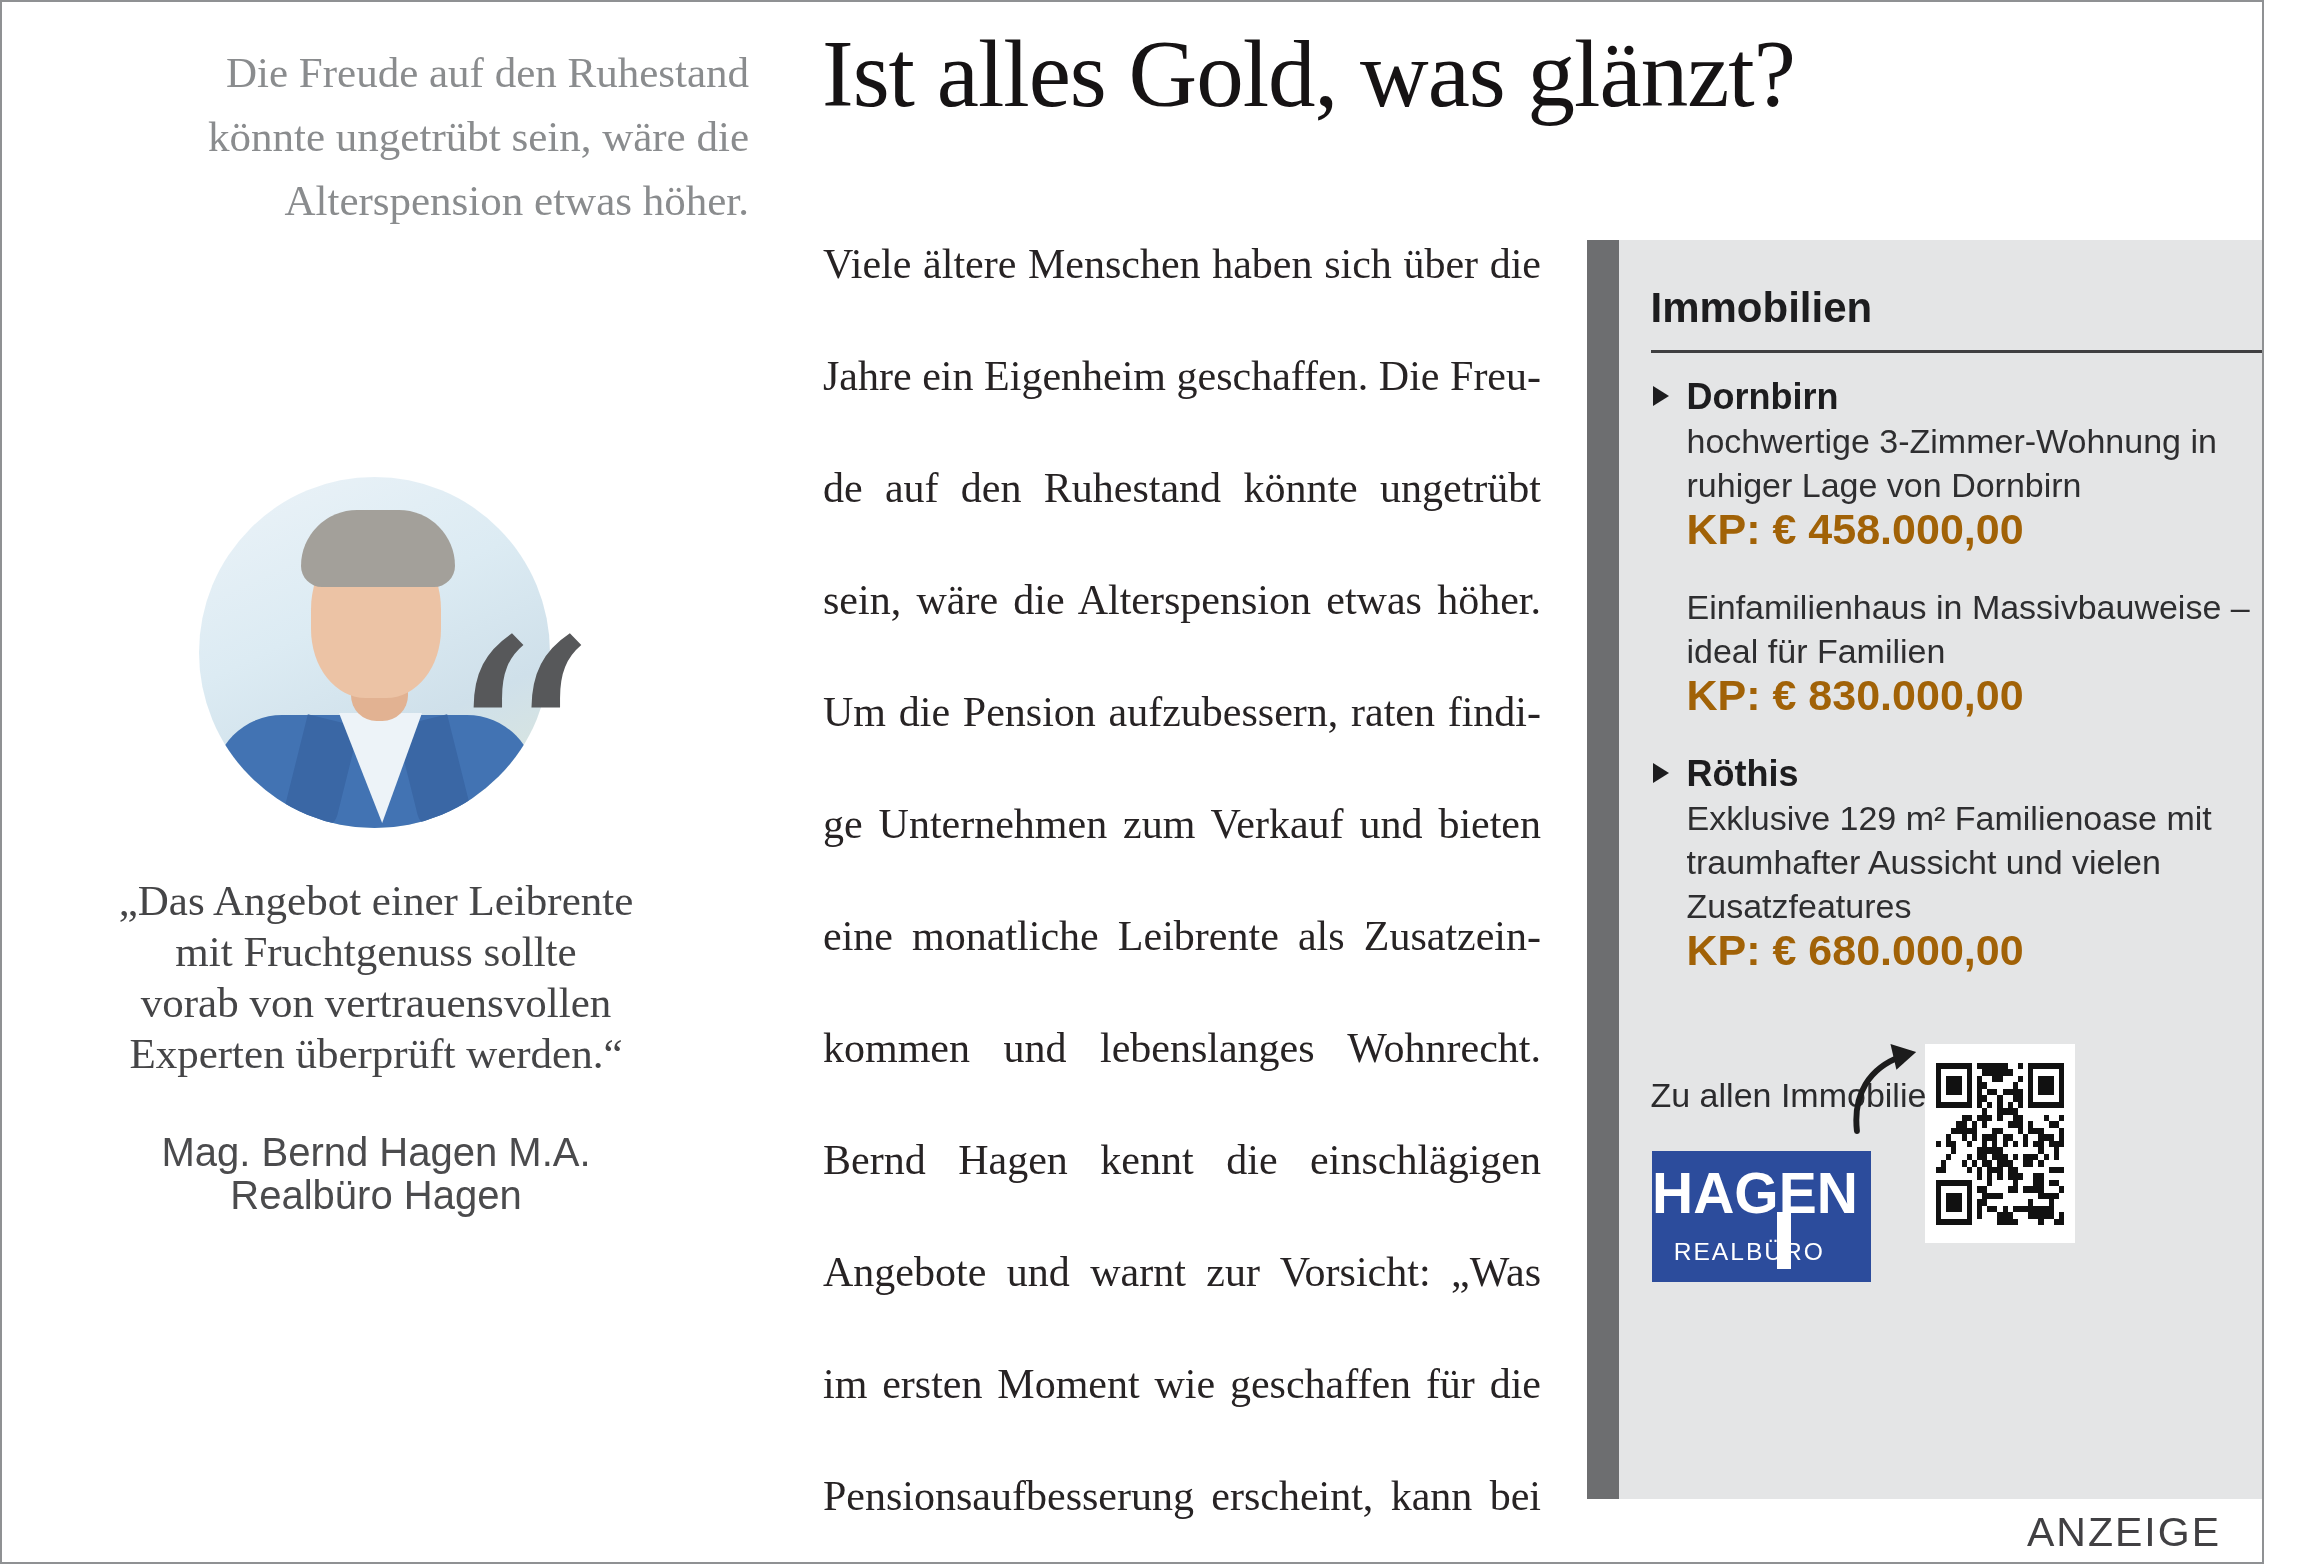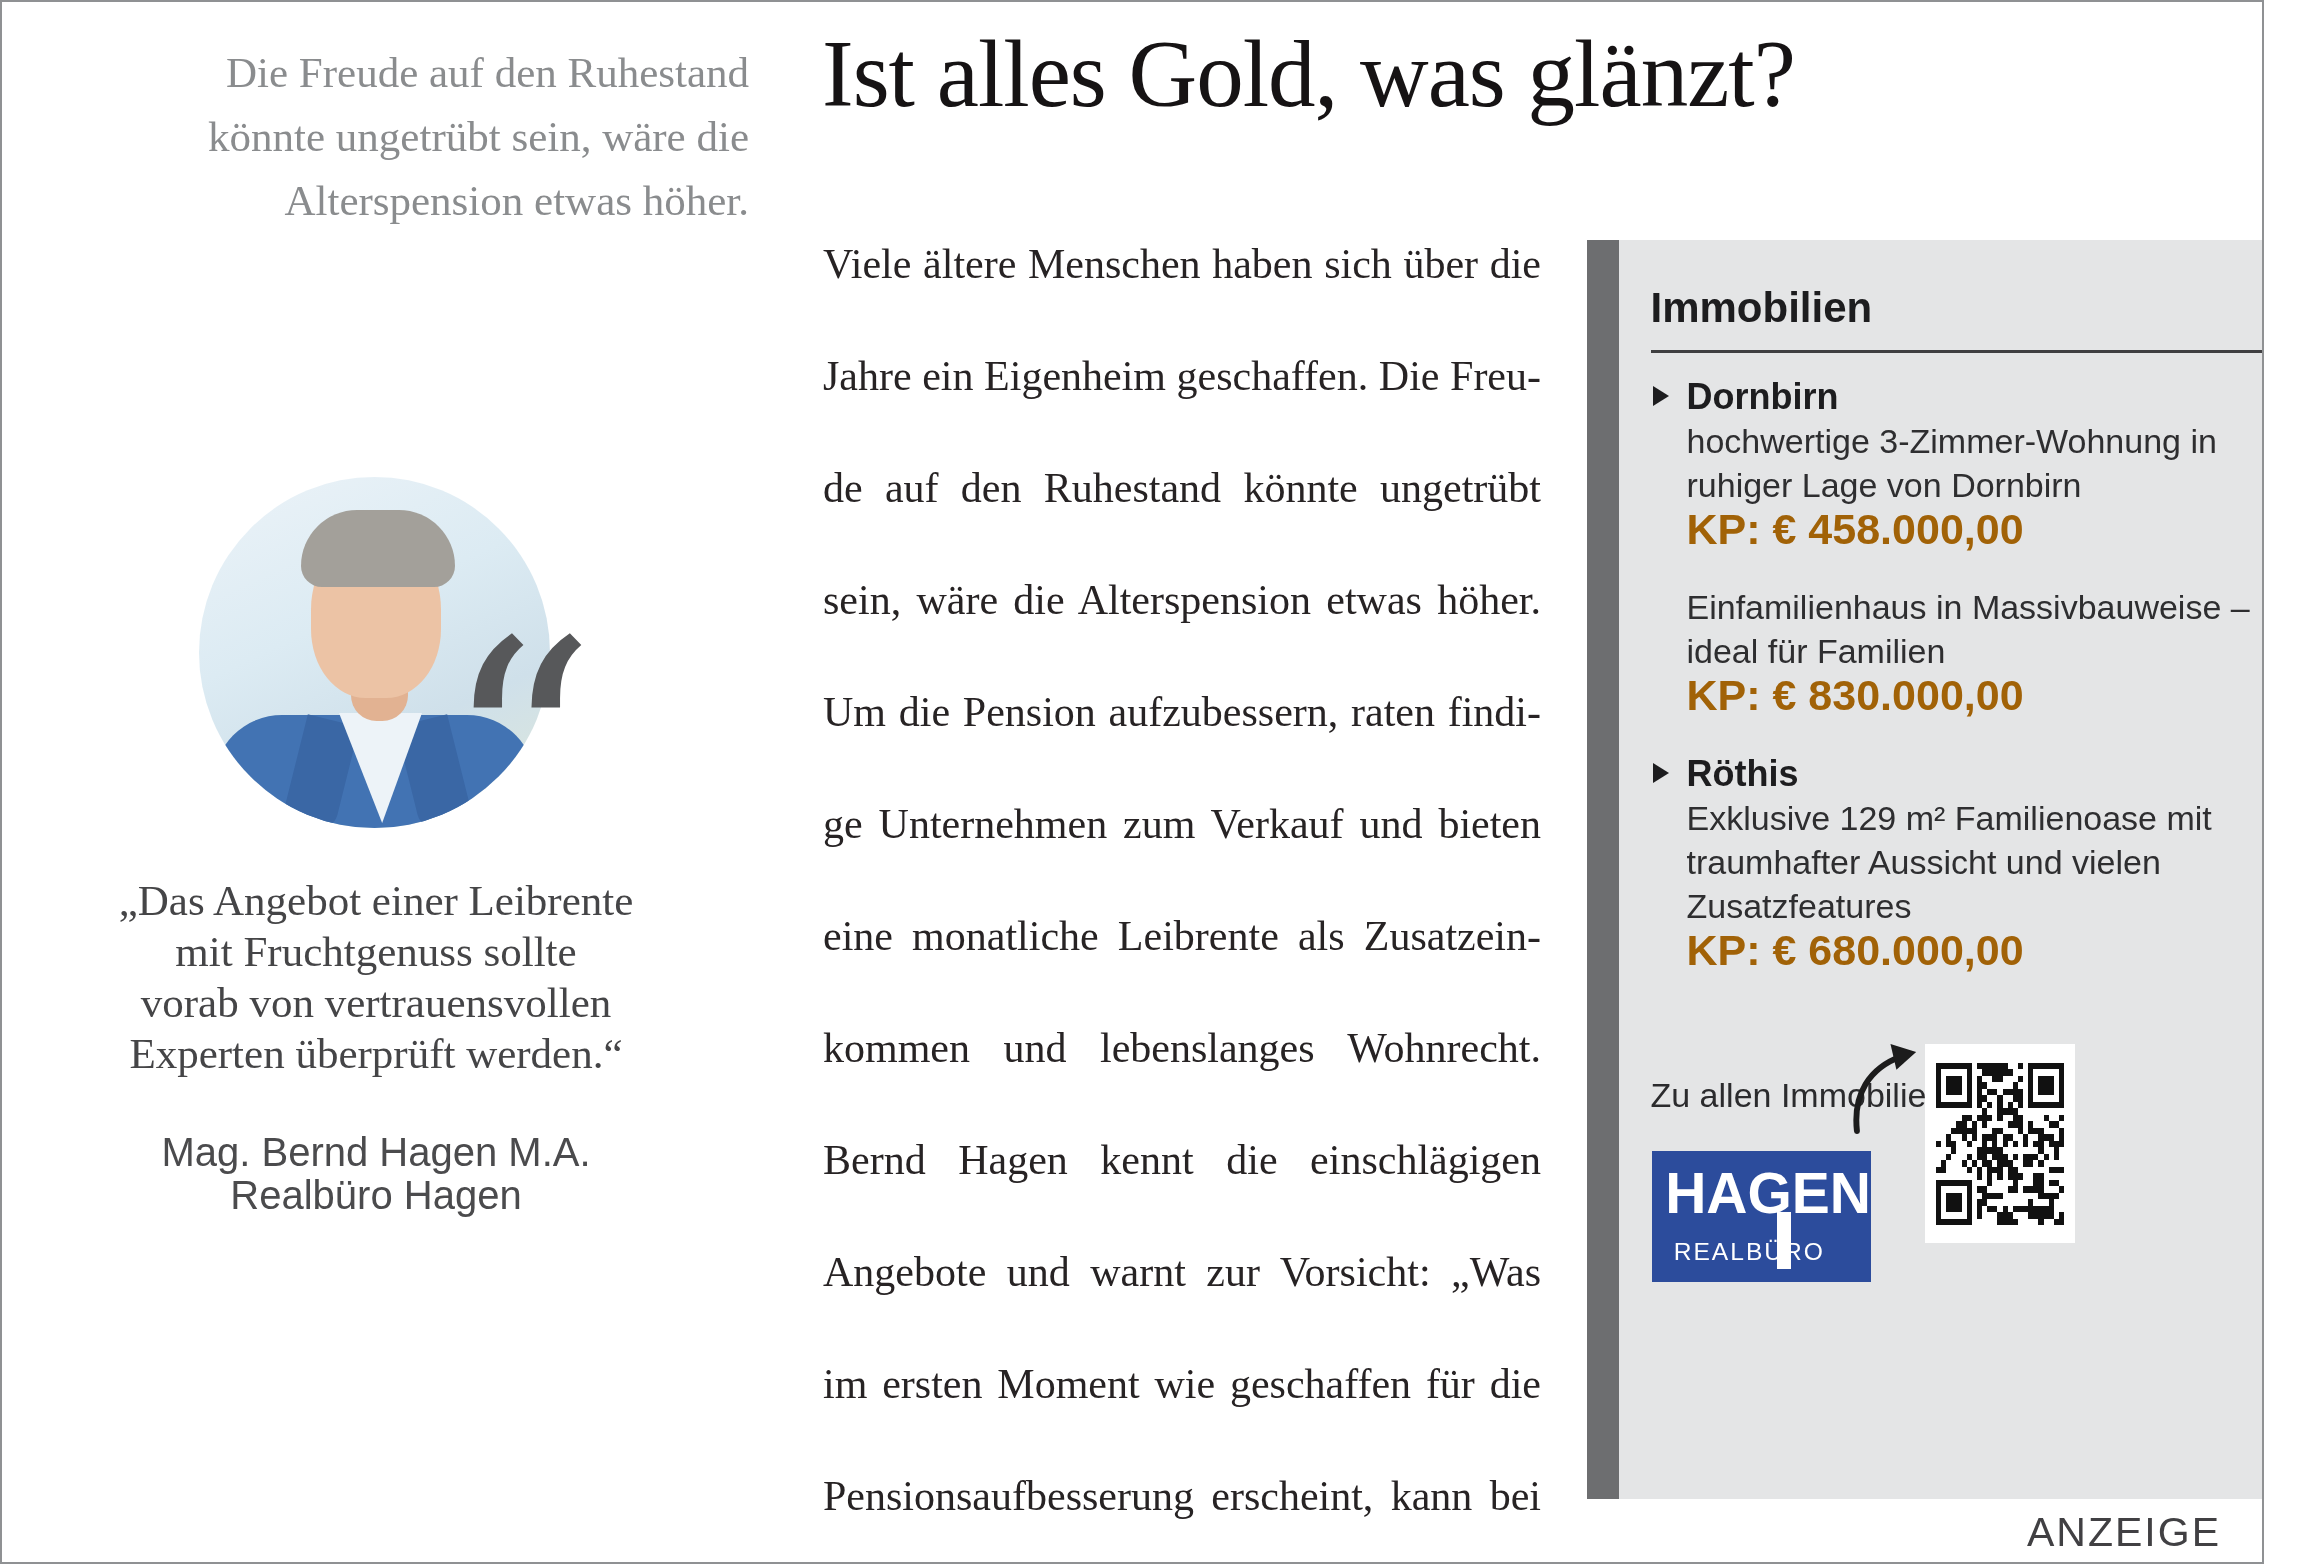--- a/index.html
+++ b/index.html
@@ -56,21 +56,21 @@
           border-left:16.7px solid #1d1d1f;border-top:10.8px solid transparent;border-bottom:10.8px solid transparent;}
   .listing-desc{font-size:34px;line-height:44px;color:#2e2e30;padding-left:36px;}
   .listing-price{font-size:43px;line-height:45px;font-weight:700;color:#a16207;padding-left:36px;}
 
   .qr-label{position:absolute;left:31.5px;top:836px;font-size:34px;color:#2b2b2d;}
   .arrow{position:absolute;left:232px;top:800px;}
   .qr-box{position:absolute;left:306px;top:804px;width:150px;height:199px;background:#ffffff;}
   .qr-box svg{position:absolute;left:10.8px;top:18.7px;}
 
   .logo{position:absolute;left:33px;top:911px;width:219px;height:131px;background:#2c4c9c;}
-  .logo-name{position:absolute;left:0;top:13.8px;width:100%;text-align:right;color:#fff;
+  .logo-name{position:absolute;left:0;top:13.8px;width:100%;text-align:left;color:#fff;
              font-size:57px;line-height:57px;font-weight:700;letter-spacing:0px;}
   .logo-gtail{position:absolute;left:125px;top:61px;width:13.8px;height:57px;background:#ffffff;}
   .logo-sub{position:absolute;left:21.7px;top:87px;color:#fff;font-size:24.6px;letter-spacing:2px;font-weight:400;}
 
   .address{position:absolute;left:31.5px;top:1058px;font-size:34px;line-height:44px;color:#2b2b2d;}
   .website{font-weight:700;color:#1d1d1f;}
 
   .anzeige{position:absolute;right:41px;top:1507px;font-family:"Liberation Sans",sans-serif;
            font-size:41px;letter-spacing:2px;color:#414043;}
 </style>

